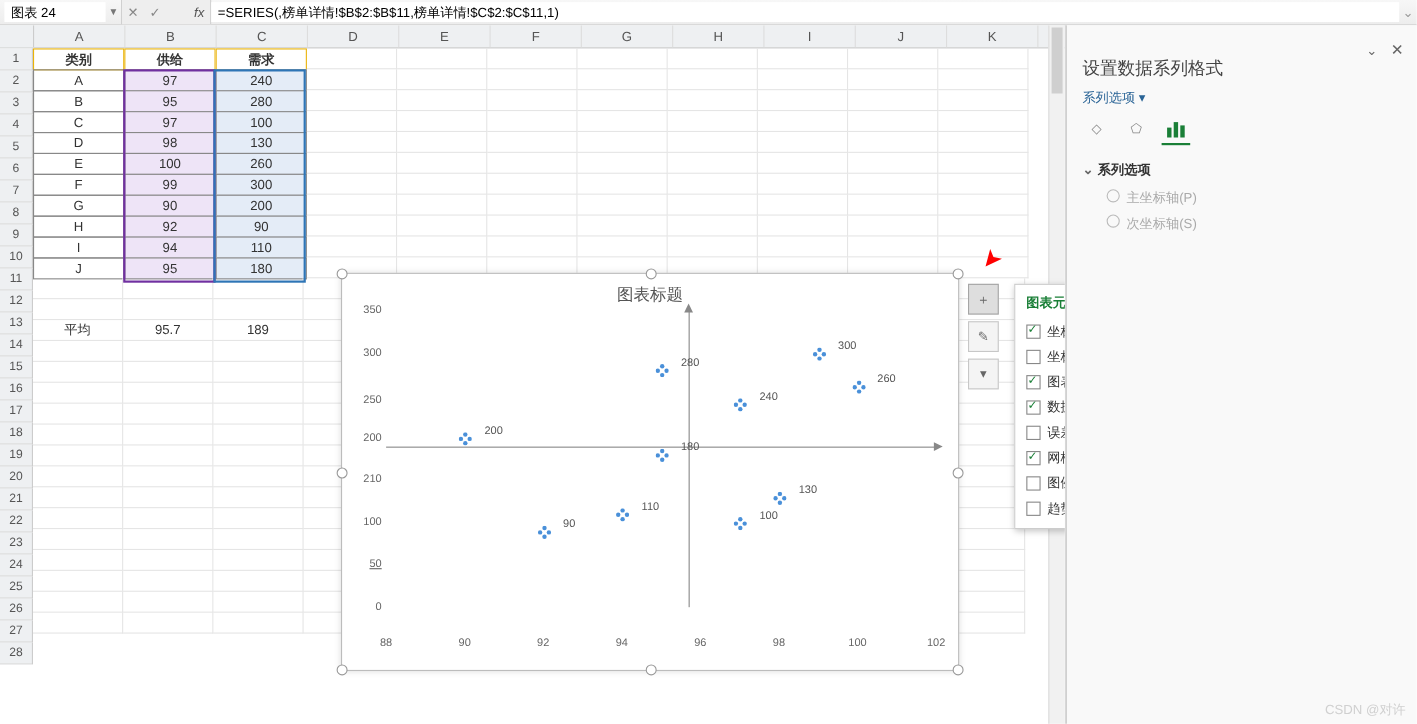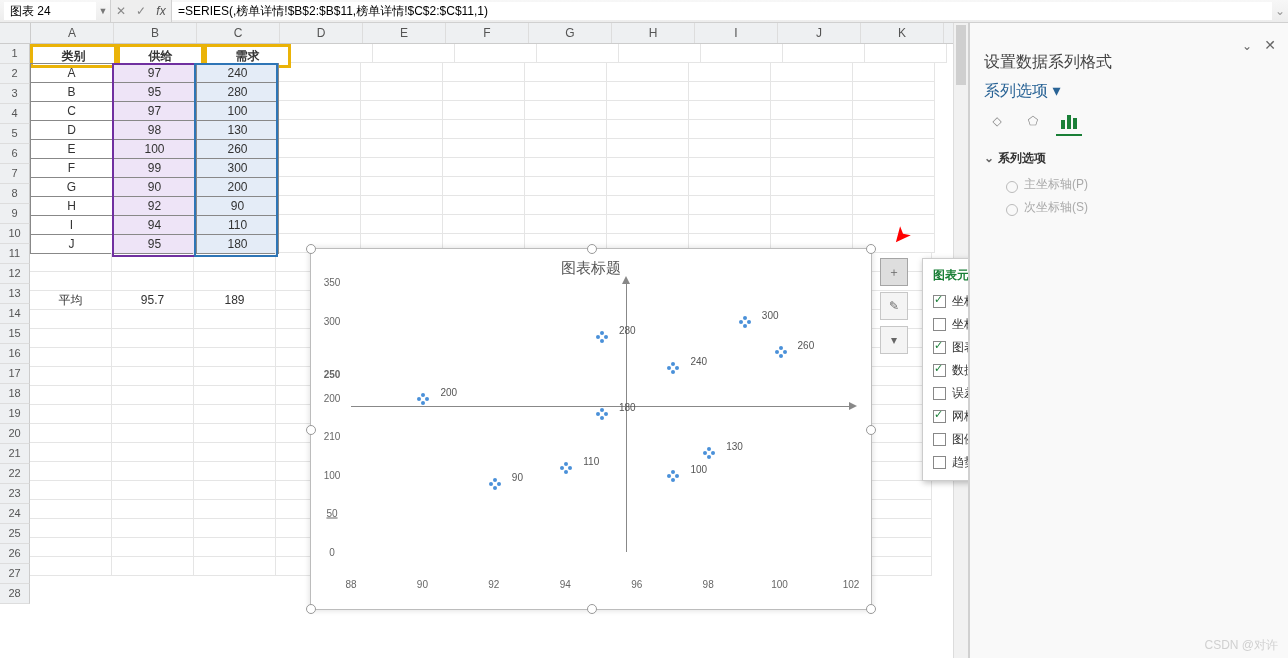--- a/index.html
+++ b/index.html
@@ -23,21 +23,21 @@
 .name-box-wrap { display:flex; align-items:center; height:100%; border-right:1px solid #d0d0d0;}
 .name-box {
   width: 80px; height: 18px; padding: 0 6px;
   border: none; background: #fff;
   font-size: 12px;
   margin-left:4px;
 }
 .nb-arrow { width:14px; text-align:center; color:#777; font-size:9px; }
 .fx-group { display:flex; align-items:center; height:100%; border-right:1px solid #d0d0d0; background:#eee; }
 .fx-btn { width:20px; text-align:center; color:#888; }
-.fx-btn.fx { font-style: italic; color:#555;}
+.fx-btn.fx { font-style: italic; color:#555;margin-left:20px;}
 .formula-bar {
   flex: 1; height: 18px; border: none; padding: 0 6px;
   font-size: 12px; background:#fff;
 }
 .fb-expand { width:16px; text-align:center; color:#999; }
 .main-area {
   display:flex;
   height: calc(100% - 22px);
 }
 .grid-area {
@@ -63,42 +63,42 @@
 .cells { position:relative; }
 .row { display:flex; height:19px; }
 .cell {
   width:81px; height:18px; line-height:18px;
   text-align:center;
   border-right:1px solid #e5e5e5;
   border-bottom:1px solid #e5e5e5;
   font-size:12px;
   font-family: "SimSun", sans-serif;
 }
-.cell.hdr { font-weight:bold; border:3px solid #eab308; background:#fff;}
+.cell.hdr { font-weight:bold; border:1px solid #eab308; background:#fff;}
 .cell.bord { border:1px solid #888; }
 .sel-b { background:#eee4f7; }
 .sel-c { background:#e4ecf7; }
 .sel-b, .sel-c { border:1px solid #7f9db9; }
 .outline-b { position:absolute; border:2px solid #7030a0; pointer-events:none;}
 .outline-c { position:absolute; border:2px solid #2e75b6; pointer-events:none;}
 .chart-container {
   position:absolute;
   left:310px; top:225px;
   width:560px; height:360px;
   background:#fff;
   border:1px solid #bcbcbc;
   box-shadow: 0 0 6px rgba(0,0,0,0.15);
 }
 .chart-handle { position:absolute; width:8px; height:8px; border:1px solid #999; background:#fff; border-radius:50%;}
 .ch-tl{top:-5px;left:-5px}.ch-tr{top:-5px;right:-5px}.ch-bl{bottom:-5px;left:-5px}.ch-br{bottom:-5px;right:-5px}
 .ch-tm{top:-5px;left:50%;margin-left:-4px}.ch-bm{bottom:-5px;left:50%;margin-left:-4px}
 .ch-ml{left:-5px;top:50%;margin-top:-4px}.ch-mr{right:-5px;top:50%;margin-top:-4px}
 .chart-title { text-align:center; font-size:15px; color:#555; padding:10px 0 4px 0;}
 .plot { position:relative; margin:0 18px 8px 40px; height:290px;}
-.y-tick { position:absolute; left:-34px; width:30px; text-align:center; font-size:10px; color:#666; transform:translateY(-50%);}
+.y-tick { position:absolute; left:-34px; width:30px; text-align:right; font-size:10px; color:#666; transform:translateY(-50%);}
 .x-tick { position:absolute; bottom:-18px; font-size:10px; color:#666; transform:translateX(-50%);}
 .pt { position:absolute; width:10px; height:10px; transform:translate(-50%,-50%);}
 .pt svg { display:block;}
 .pt-label { position:absolute; font-size:10px; color:#555; margin-left:10px; margin-top:-6px; white-space:nowrap; transform:translate(0,-50%);}
 .axis-line { position:absolute; background:#888;}
 .axis-arrow { position:absolute; width:0;height:0;}
 .chart-side-btns {
   position:absolute; left:880px; top:235px;
   width:28px;
 }
@@ -122,28 +122,28 @@
 .fl-check.checked::after { content:"✓"; position:absolute; top:-3px; left:0px; font-size:11px; color:#1a7f37;}
 .side-panel {
   width:290px; border-left:1px solid #d0d0d0;
   background:#f9f9f9;
   padding:12px 14px;
   position:relative;
 }
 .sp-title { font-size:16px; color:#444; margin-bottom:8px;margin-top:17px;}
 .sp-close { position:absolute; right:12px; top:14px; color:#666; font-size:14px;}
 .sp-caret { position:absolute; right:36px; top:16px; color:#666; font-size:12px;}
-.sp-sub { color:#2a6496; font-size:16px; }
+.sp-sub { color:#2a6496; font-size:12px; }
 .sp-icons { display:flex; gap:10px; margin:6px 0 14px 0;}
 .sp-icon { width:26px; height:26px; display:flex; align-items:center; justify-content:center; color:#888;}
 .sp-icon.active { border-bottom:2px solid #1a7f37; color:#1a7f37;}
 .sp-section-t { font-weight:bold; margin:6px 0; font-size:12px;}
 .sp-sect-caret{ color:#666; margin-right:4px;}
 .sp-label { font-size:12px; color:#555; padding:2px 0 2px 14px;}
-.sp-radio { display:flex; align-items:flex-end; gap:6px; padding:3px 0 3px 22px; color:#aaa; font-size:12px;}
+.sp-radio { display:flex; align-items:flex-start; gap:6px; padding:3px 0 3px 22px; color:#aaa; font-size:12px;}
 .sp-radio .r { width:10px; height:10px; border:1px solid #bbb; border-radius:50%;}
 .wm { position:absolute; right:10px; bottom:4px; color:#d0d0d0; font-size:12px; font-family:sans-serif;}
 .vscroll { position:absolute; right:0; top:0; width:14px; bottom:0; background:#f1f1f1; border-left:1px solid #dcdcdc;}
 .vscroll .thumb { position:absolute; top:2px; left:2px; right:2px; height:60px; background:#cfcfcf;}
 </style>
 </head>
 <body>
 
 <div class="top-bar">
   <div class="name-box-wrap">
@@ -589,21 +589,21 @@
       <div class="chart-handle ch-bl"></div>
       <div class="chart-handle ch-bm"></div>
       <div class="chart-handle ch-br"></div>
       <div class="chart-title">图表标题</div>
       <div class="plot" id="plot">
           <div class="y-tick" style="top: 270px;">0</div>
           <div class="y-tick" style="top: 231.429px; text-decoration: underline;">50</div>
           <div class="y-tick" style="top: 192.857px;">100</div>
           <div class="y-tick" style="top: 154.286px;">210</div>
           <div class="y-tick" style="top: 115.714px;">200</div>
-          <div class="y-tick" style="top: 92px; font-weight: bold;">250</div>
+          <div class="y-tick" style="top: 82px;">250</div>
           <div class="y-tick" style="top: 38.5714px;">300</div>
           <div class="y-tick" style="top: 0px;">350</div>
           <div class="x-tick" style="left: 0px;">88</div>
           <div class="x-tick" style="left: 71.4286px;">90</div>
           <div class="x-tick" style="left: 142.857px;">92</div>
           <div class="x-tick" style="left: 214.286px;">94</div>
           <div class="x-tick" style="left: 285.714px;">96</div>
           <div class="x-tick" style="left: 357.143px;">98</div>
           <div class="x-tick" style="left: 428.571px;">100</div>
           <div class="x-tick" style="left: 500px;">102</div>

